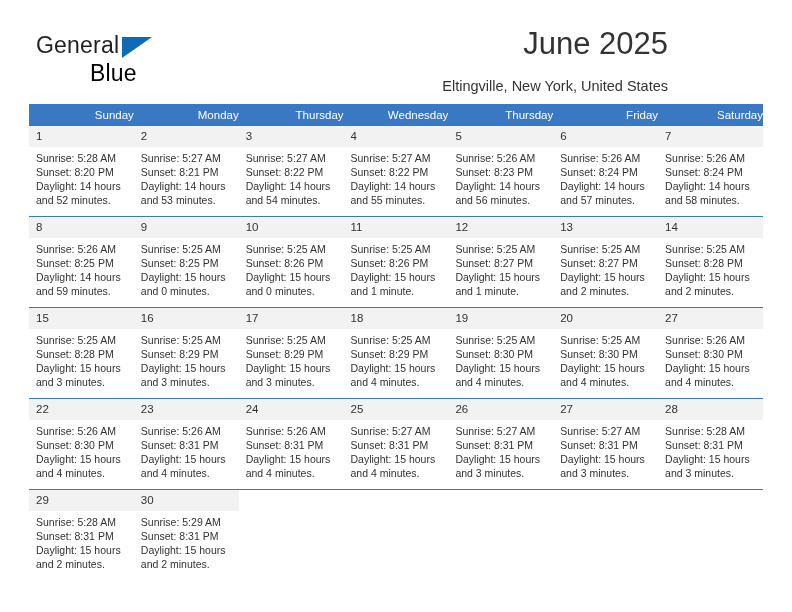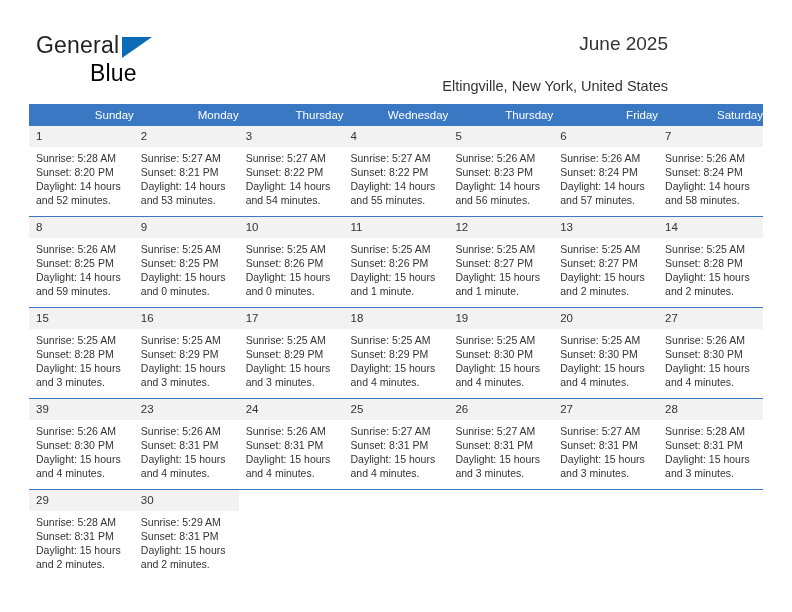--- a/index.html
+++ b/index.html
@@ -63,21 +63,21 @@
     color: #000000;
   }
 
   .title-block {
     position: absolute;
     right: 36px;
     top: 28px;
     text-align: right;
   }
   .cal-title {
-    font-size: 19px;
+    font-size: 31px;
     color: #333333;
     line-height: 32px;
     white-space: nowrap;
   }
   .cal-subtitle {
     font-size: 14.5px;
     color: #333333;
     line-height: 20px;
     margin-top: 16px;
     white-space: nowrap;
@@ -363,21 +363,21 @@
             <div>Sunrise: 5:26 AM</div>
             <div>Sunset: 8:30 PM</div>
             <div>Daylight: 15 hours</div>
             <div>and 4 minutes.</div>
           </div>
         </td>
       </tr>
 
       <tr class="week-row">
         <td>
-          <div class="daynum">39</div>
+          <div class="daynum">22</div>
           <div class="details">
             <div>Sunrise: 5:26 AM</div>
             <div>Sunset: 8:30 PM</div>
             <div>Daylight: 15 hours</div>
             <div>and 4 minutes.</div>
           </div>
         </td>
         <td>
           <div class="daynum">23</div>
           <div class="details">

